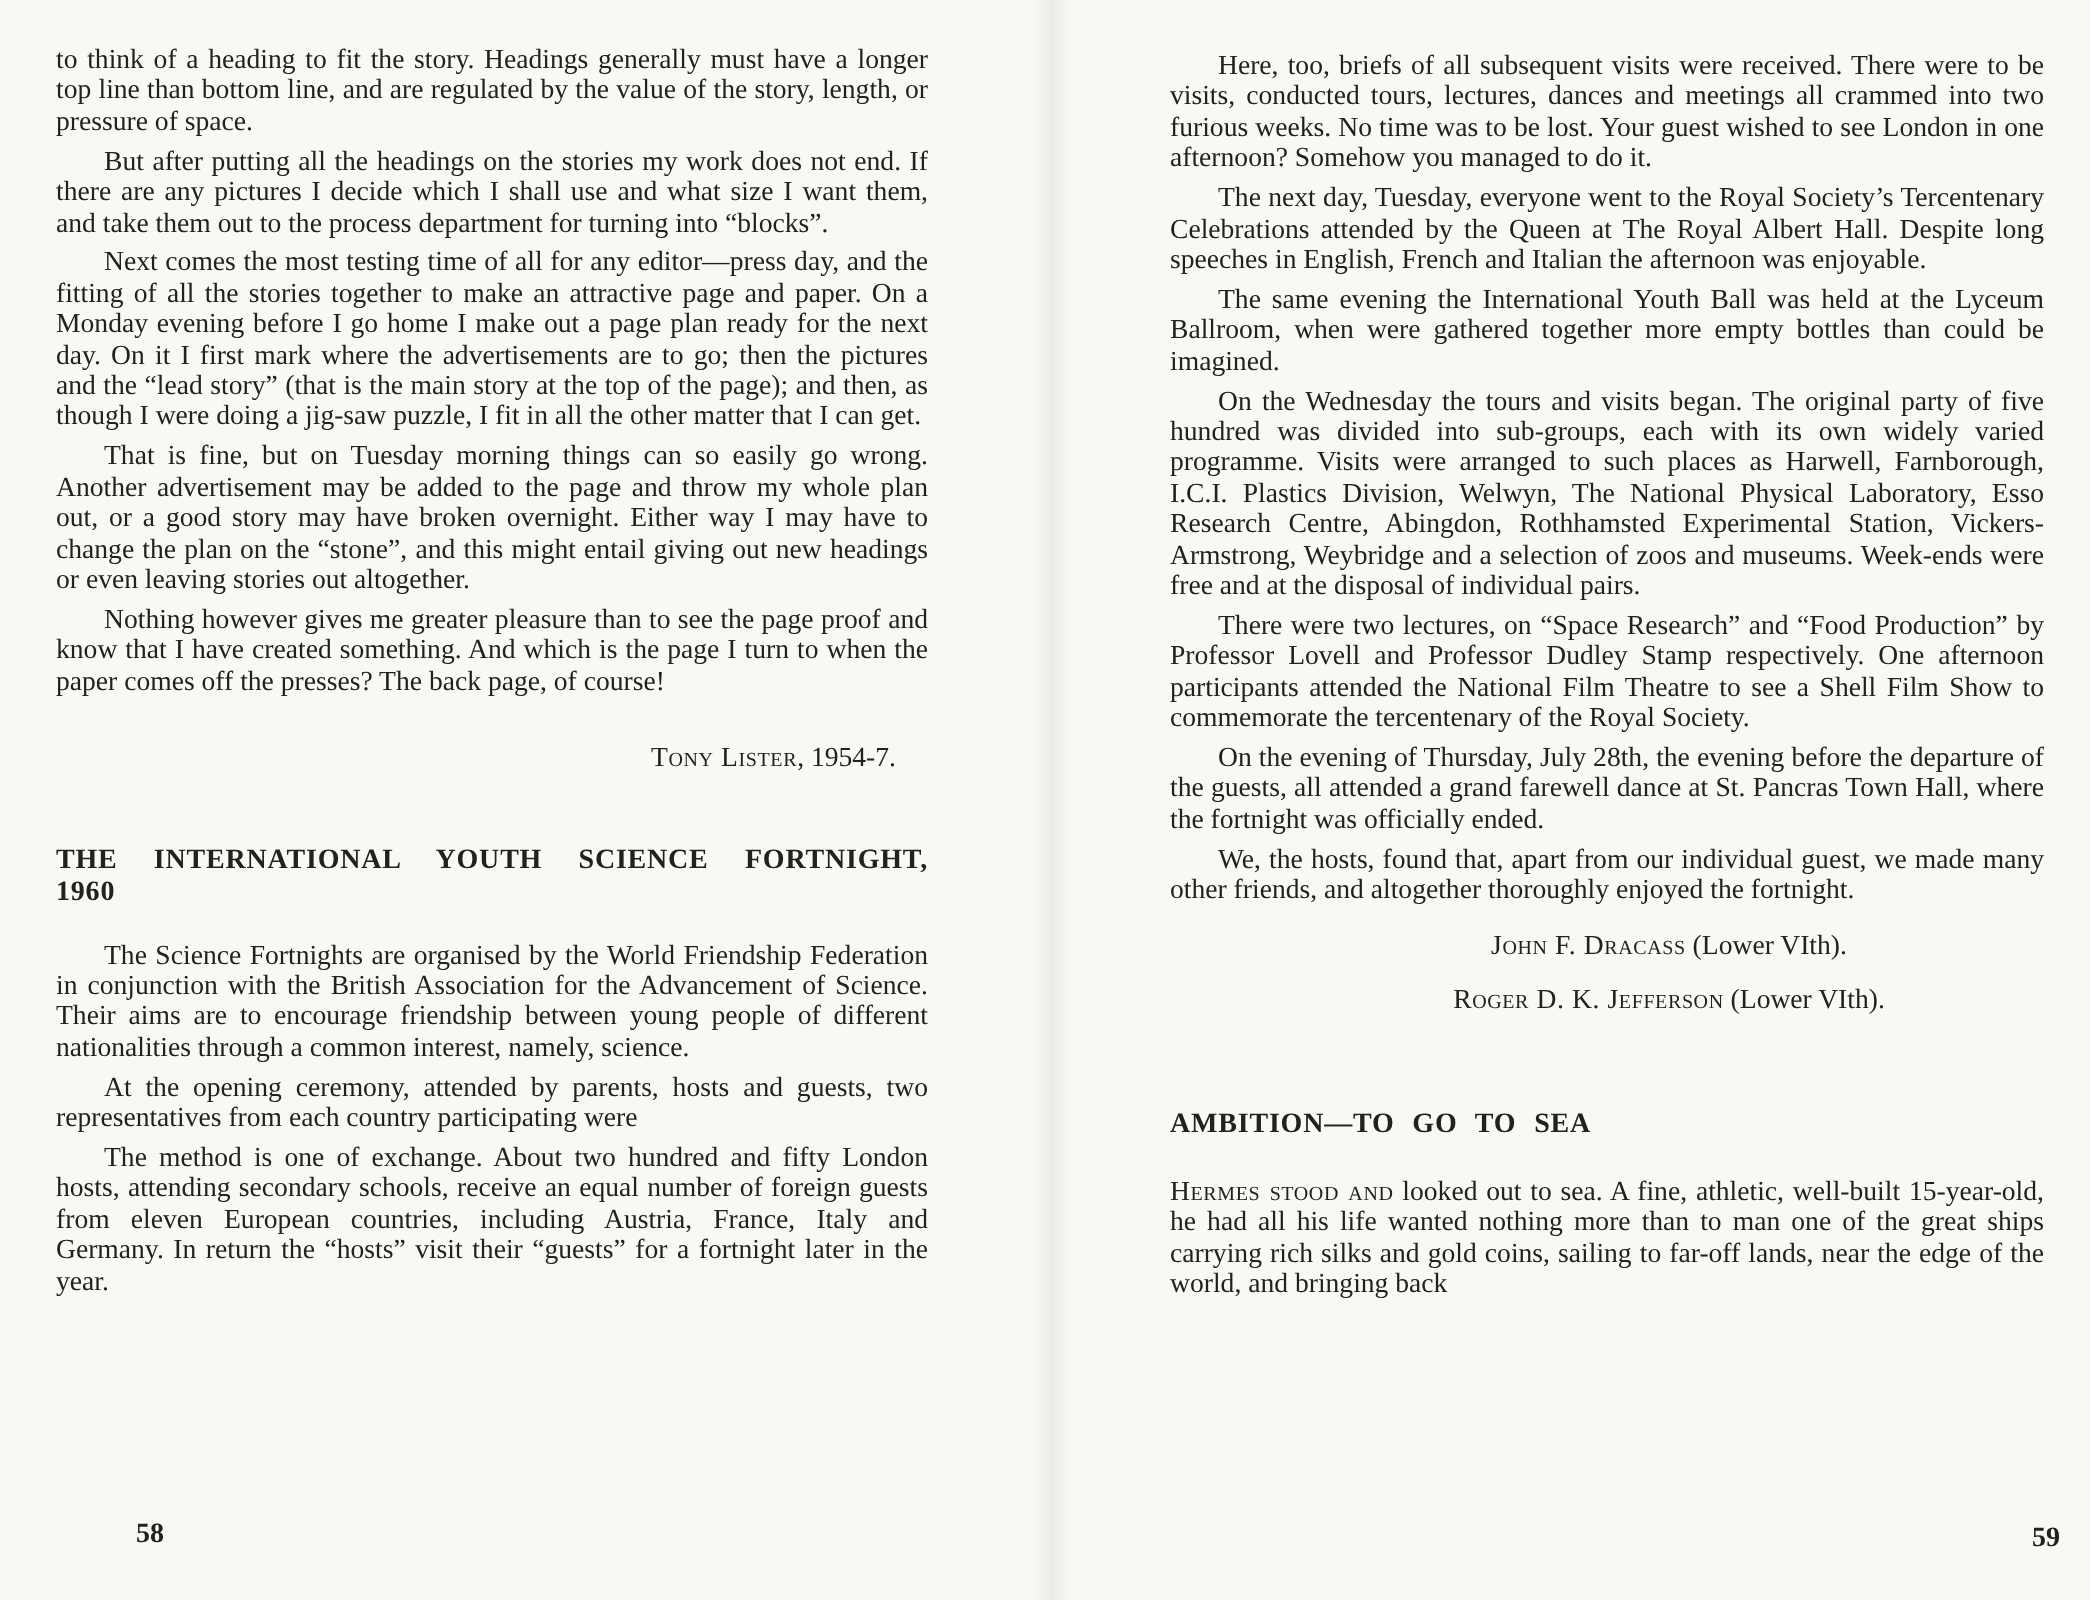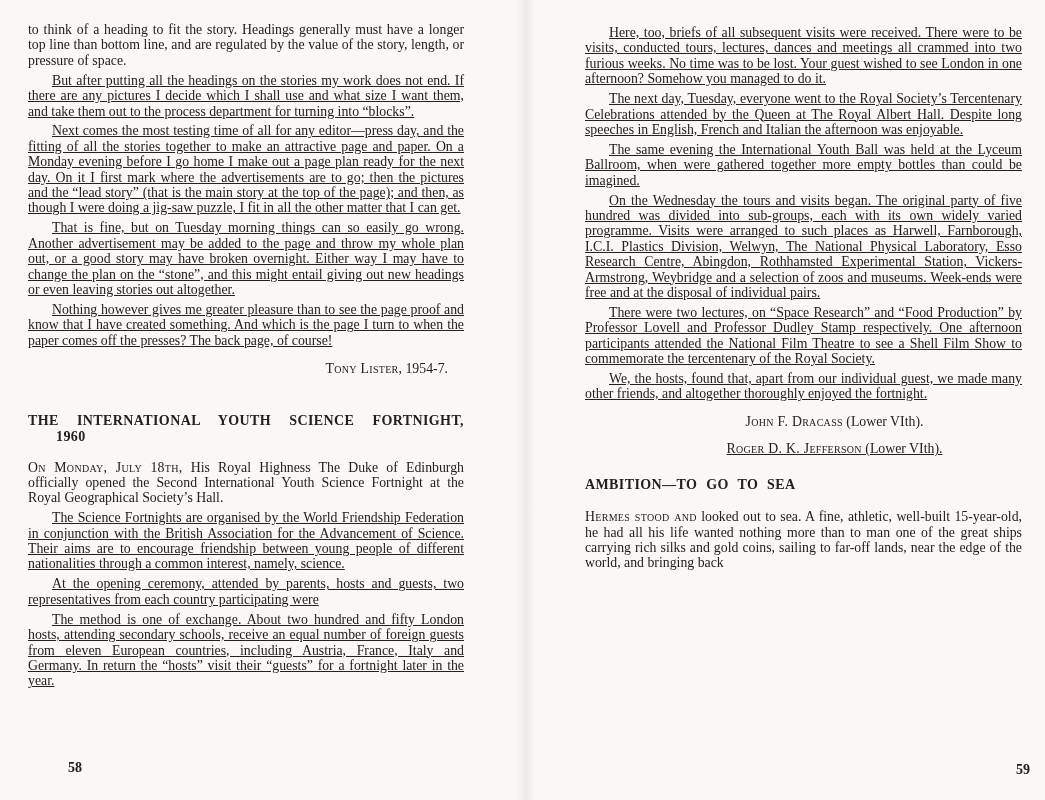--- a/index.html
+++ b/index.html
@@ -25,38 +25,38 @@
     position:absolute;
     font-size:13.8px;
     line-height:15.4px;
   }
   .col-left{left:28px;top:22px;width:436px;}
   .col-right{left:585px;top:25px;width:437px;}
   p.body{
     margin:0 0 4.5px 0;
     text-align:justify;
   }
-  p.indent{text-indent:24px;text-decoration:underline;}
+  p.indent{text-indent:24px;}
   p.first{text-indent:0;}
   .sc{font-variant:small-caps;letter-spacing:0.3px;}
   .sig{margin:5px 0 0 0;}
-  .sig-tony{text-align:right;padding-right:16px;margin:13px 0 36px 0;}
+  .sig-tony{text-align:right;padding-right:16px;margin:23px 0 36px 0;}
   .sig-center{text-align:center;padding-left:62px;margin:12px 0 8px 0;}
-  .sig-center.last{margin-bottom:0;text-decoration:underline;}
+  .sig-center.last{margin-bottom:0;}
   h2.article-heading{
     font-size:14px;
     line-height:16.5px;
     font-weight:bold;
     margin:0 0 14px 0;
     letter-spacing:0.4px;
   }
   .h-line1{display:block;text-align:justify;text-align-last:justify;}
-  .h-line2{display:block;margin-left:28px;}
+  .h-line2{display:block;}
   h2.ambition{
-    margin:20px 0 16px 0;
+    margin:48px 0 16px 0;
     word-spacing:5px;
     text-align:left;
     text-align-last:left;
   }
   .pagenum{
     position:absolute;
     font-size:14px;
     font-weight:bold;
     margin-left:40px;
   }
@@ -79,37 +79,37 @@
       <p class="body indent">That is fine, but on Tuesday morning things can so easily go wrong.  Another advertisement may be added to the page and throw my whole plan out, or a good story may have broken overnight.  Either way I may have to change the plan on the “stone”, and this might entail giving out new headings or even leaving stories out altogether.</p>
       <p class="body indent">Nothing however gives me greater pleasure than to see the page proof and know that I have created something.  And which is the page I turn to when the paper comes off the presses?  The back page, of course!</p>
 
       <p class="sig sig-tony"><span class="sc">Tony Lister</span><span>, 1954-7.</span></p>
 
       <h2 class="article-heading">
         <span class="h-line1">THE INTERNATIONAL YOUTH SCIENCE FORTNIGHT,</span>
         <span class="h-line2">1960</span>
       </h2>
 
-      <p class="body first"><span class="sc">On Monday, July 18th,</span><span> His Royal Highness The Duke of Edinburgh officially opened the Second International Youth Science Fortnight at the Royal Geographical Society’s Hall.</span></p>
       <p class="body indent">The Science Fortnights are organised by the World Friendship Federation in conjunction with the British Association for the Advancement of Science.  Their aims are to encourage friendship between young people of different nationalities through a common interest, namely, science.</p>
       <p class="body indent">At the opening ceremony, attended by parents, hosts and guests, two representatives from each country participating were</p>
       <p class="body indent">The method is one of exchange.  About two hundred and fifty London hosts, attending secondary schools, receive an equal number of foreign guests from eleven European countries, including Austria, France, Italy and Germany.  In return the “hosts” visit their “guests” for a fortnight later in the year.</p>
 
     </div>
     <div class="pagenum pagenum-left">58</div>
   </section>
 
   <section>
     <div class="col col-right">
 
       <p class="body indent">Here, too, briefs of all subsequent visits were received.  There were to be visits, conducted tours, lectures, dances and meetings all crammed into two furious weeks.  No time was to be lost.  Your guest wished to see London in one afternoon? Somehow you managed to do it.</p>
       <p class="body indent">The next day, Tuesday, everyone went to the Royal Society’s Tercentenary Celebrations attended by the Queen at The Royal Albert Hall.  Despite long speeches in English, French and Italian the afternoon was enjoyable.</p>
       <p class="body indent">The same evening the International Youth Ball was held at the Lyceum Ballroom, when were gathered together more empty bottles than could be imagined.</p>
       <p class="body indent">On the Wednesday the tours and visits began.  The original party of five hundred was divided into sub-groups, each with its own widely varied programme.  Visits were arranged to such places as Harwell, Farnborough, I.C.I. Plastics Division, Welwyn, The National Physical Laboratory, Esso Research Centre, Abingdon, Rothhamsted Experimental Station, Vickers-Armstrong, Weybridge and a selection of zoos and museums. Week-ends were free and at the disposal of individual pairs.</p>
       <p class="body indent">There were two lectures, on “Space Research” and “Food Production” by Professor Lovell and Professor Dudley Stamp respectively.  One afternoon participants attended the National Film Theatre to see a Shell Film Show to commemorate the tercentenary of the Royal Society.</p>
+      <p class="body indent">On the evening of Thursday, July 28th, the evening before the departure of the guests, all attended a grand farewell dance at St. Pancras Town Hall, where the fortnight was officially ended.</p>
       <p class="body indent">We, the hosts, found that, apart from our individual guest, we made many other friends, and altogether thoroughly enjoyed the fortnight.</p>
 
       <p class="sig sig-center"><span class="sc">John F. Dracass</span><span> (Lower VIth).</span></p>
       <p class="sig sig-center last"><span class="sc">Roger D. K. Jefferson</span><span> (Lower VIth).</span></p>
 
       <h2 class="article-heading ambition">AMBITION—TO GO TO SEA</h2>
 
       <p class="body first"><span class="sc">Hermes stood and</span><span> looked out to sea.  A fine, athletic, well-built 15-year-old, he had all his life wanted nothing more than to man one of the great ships carrying rich silks and gold coins, sailing to far-off lands, near the edge of the world, and bringing back</span></p>
 
     </div>

